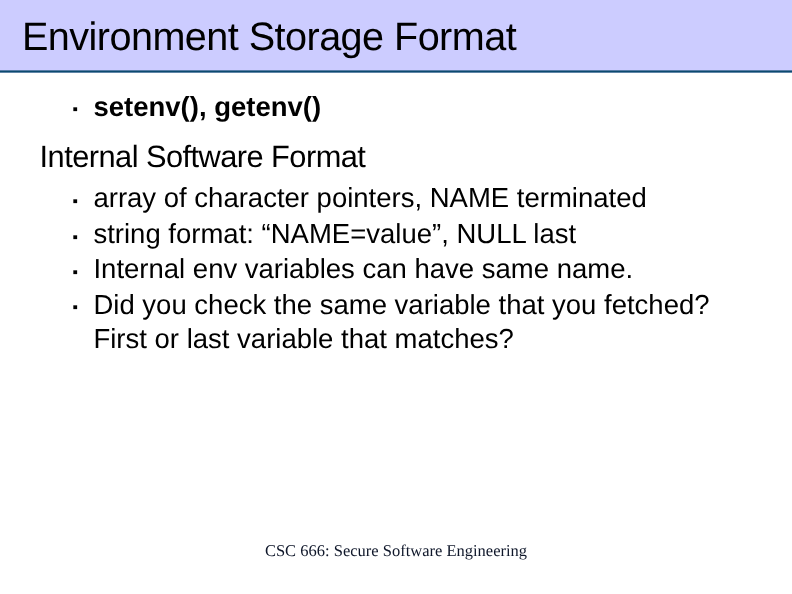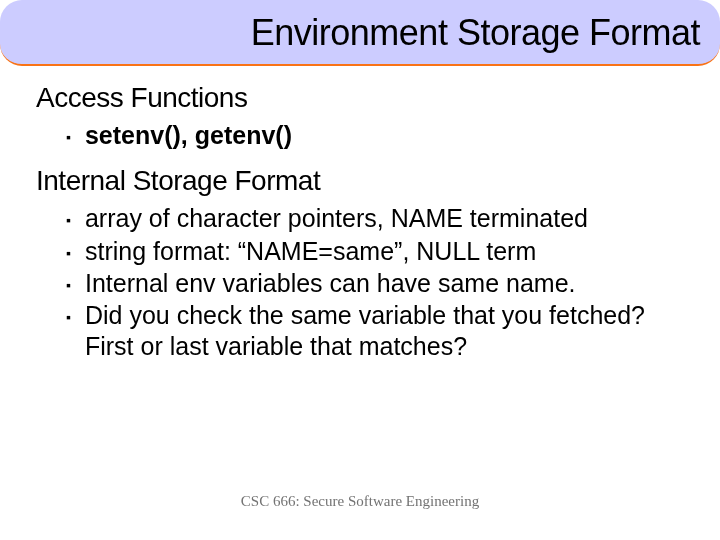--- a/index.html
+++ b/index.html
@@ -10,24 +10,23 @@
     body {
       width: 720px;
       height: 540px;
       background: #ffffff;
       font-family: Arial, Helvetica, sans-serif;
       position: relative;
       overflow: hidden;
     }
     .title-bar {
       background: #ccccff;
-      border-bottom: 2px solid #f97316;
+      border-bottom: 2px solid #0c4a6e;
       padding: 12px 20px 10px 20px;
-      text-align: right;
-      border-radius: 22px;
+      text-align: left;
     }
     .title-text {
       font-size: 36px;
       font-weight: normal;
       color: #000000;
       letter-spacing: -0.5px;
     }
     .content {
       padding: 16px 36px 0 36px;
     }
@@ -64,49 +63,48 @@
       flex: 1;
     }
     .footer {
       position: absolute;
       bottom: 30px;
       left: 0;
       right: 0;
       text-align: center;
       font-family: "Times New Roman", Times, serif;
       font-size: 15px;
-      color: #737373;
+      color: #0f172a;
     }
   </style>
 </head>
 <body>
 
 <div class="title-bar">
   <div class="title-text">Environment Storage Format</div>
 </div>
 
 <div class="content">
 
-  <div class="section-heading">Access Functions</div>
   <ul class="bullet-list">
     <li class="bullet-item bold">
       <span class="bullet-marker">▪</span>
       <span class="bullet-text">setenv(), getenv()</span>
     </li>
   </ul>
 
-  <div class="section-heading">Internal Storage Format</div>
+  <div class="section-heading">Internal Software Format</div>
   <ul class="bullet-list">
     <li class="bullet-item">
       <span class="bullet-marker">▪</span>
       <span class="bullet-text">array of character pointers, NAME terminated</span>
     </li>
     <li class="bullet-item">
       <span class="bullet-marker">▪</span>
-      <span class="bullet-text">string format: “NAME=same”, NULL term</span>
+      <span class="bullet-text">string format: “NAME=value”, NULL last</span>
     </li>
     <li class="bullet-item">
       <span class="bullet-marker">▪</span>
       <span class="bullet-text">Internal env variables can have same name.</span>
     </li>
     <li class="bullet-item">
       <span class="bullet-marker">▪</span>
       <span class="bullet-text">Did you check the same variable that you fetched?  First or last variable that matches?</span>
     </li>
   </ul>

